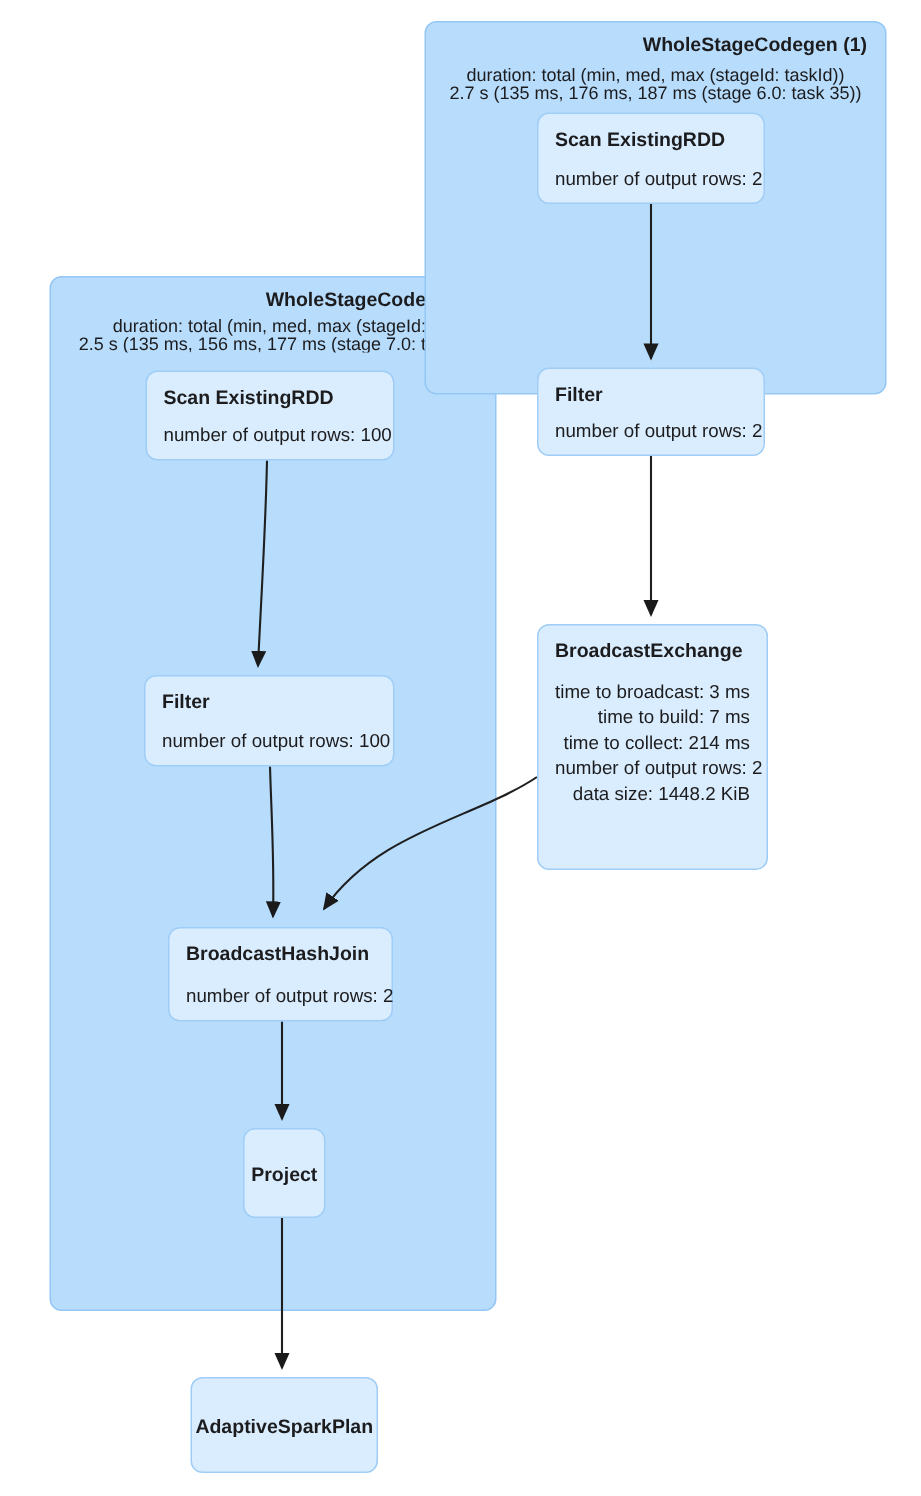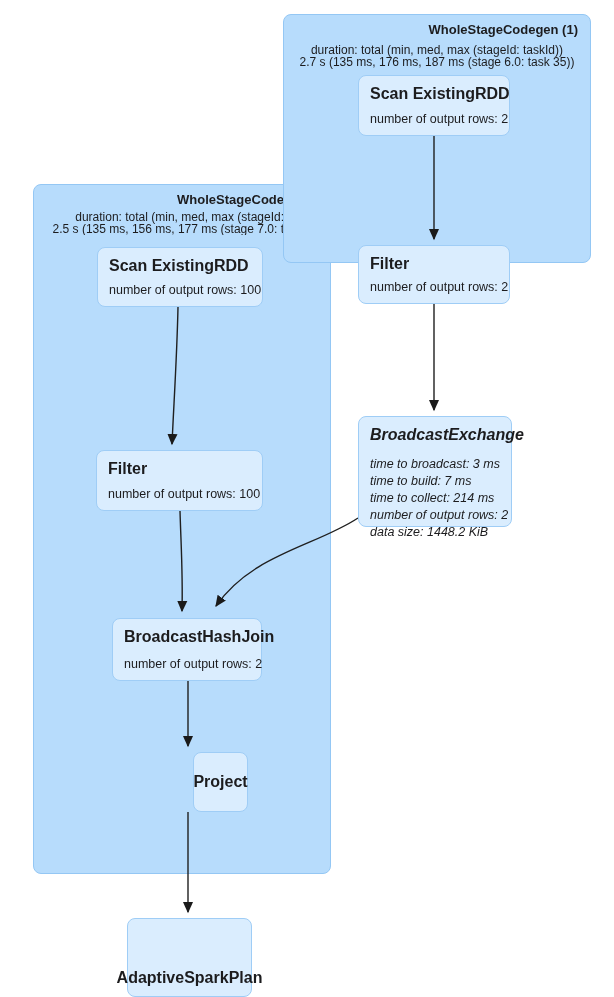--- a/index.html
+++ b/index.html
@@ -50,33 +50,33 @@
     background:var(--node-fill);
     border:1px solid var(--node-border);
     border-radius:8px;
     box-sizing:border-box;
     padding:9px 11px;
     z-index:4;
     display:flex;
     flex-direction:column;
     justify-content:space-between;
   }
-  .node-title{font-size:16px;font-weight:700;white-space:nowrap;}
-  .node-metric{font-size:12.5px;white-space:nowrap;}
+  .node-title{font-size:13px;font-weight:700;white-space:nowrap;}
+  .node-metric{font-size:12.5px;white-space:nowrap;text-align:right;}
   .node-metrics{margin-top:12px;}
   .node-metrics .node-metric{line-height:17px;}
   .node.center{align-items:center;justify-content:center;}
   #node-scan1{left:358px;top:75px;width:152px;height:61px;}
   #node-filter1{left:358px;top:245px;width:152px;height:59px;}
-  #node-be{left:358px;top:416px;width:154px;height:111px;justify-content:flex-start;font-style:italic;}
+  #node-be{left:358px;top:416px;width:154px;height:164px;justify-content:flex-start;}
   #node-scan2{left:97px;top:247px;width:166px;height:60px;}
   #node-filter2{left:96px;top:450px;width:167px;height:61px;}
   #node-bhj{left:112px;top:618px;width:150px;height:63px;}
-  #node-project{left:162px;top:752px;width:55px;height:60px;margin-left:31px;}
-  #node-asp{left:127px;top:918px;width:125px;height:79px;justify-content:flex-end;}
+  #node-project{left:162px;top:752px;width:55px;height:60px;}
+  #node-asp{left:127px;top:918px;width:125px;height:64px;}
   svg.edges{
     position:absolute;left:0;top:0;width:614px;height:997px;
     z-index:3;pointer-events:none;
   }
   svg.edges path.edge{
     fill:none;
     stroke:var(--edge);
     stroke-width:1.4;
   }
 </style>

